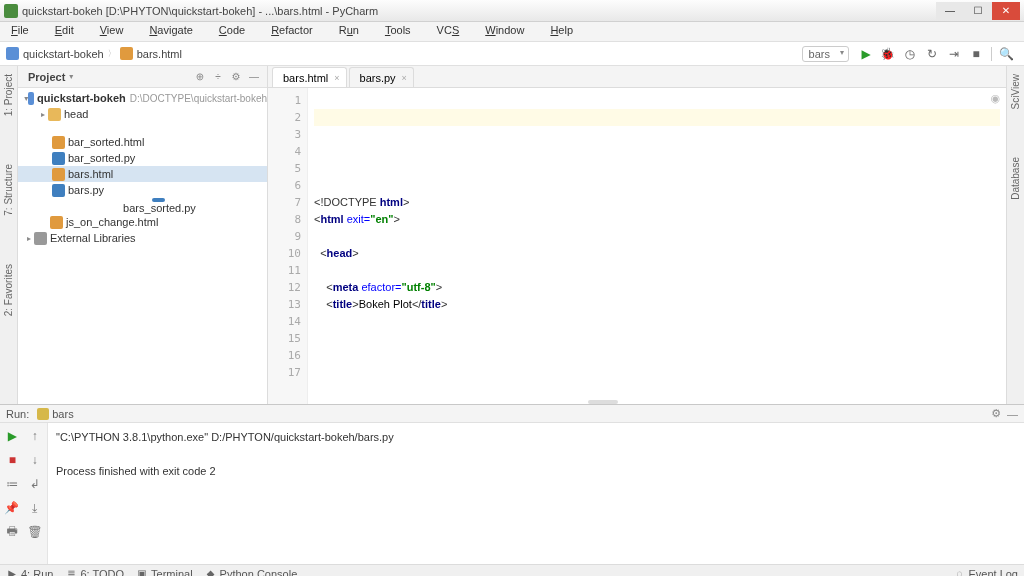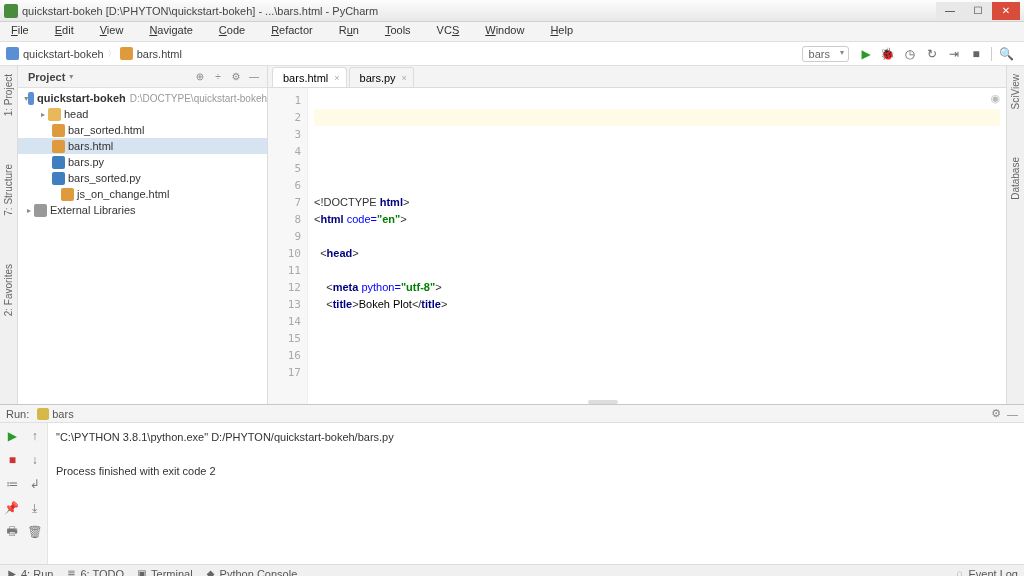--- a/index.html
+++ b/index.html
@@ -165,37 +165,41 @@
           <span class="tw">▾</span>
           <span class="fi folder"></span>
           <b>quickstart-bokeh</b>
           <span class="sub">D:\DOCTYPE\quickstart-bokeh</span>
         </div>
       <div class="node" style="padding-left:20px;">
           <span class="tw">▸</span>
           <span class="fi yfolder"></span>
           <span>head</span>
         </div>
-      <div class="node" style="padding-left:34px;">
+      <div class="node" style="padding-left:34px;margin-top:12px;">
           <span class="fi html"></span>
           <span>bar_sorted.html</span>
+        </div>
+      <div class="node" style="padding-left:34px;">
+          <span class="fi py"></span>
+          <span>bar_sorted.py</span>
         </div>
       <div class="node sel" style="padding-left:34px;">
           <span class="fi html"></span>
           <span>bars.html</span>
         </div>
       <div class="node" style="padding-left:34px;">
           <span class="fi py"></span>
           <span>bars.py</span>
         </div>
-      <div class="node" style="padding-left:34px;">
+      <div class="node" style="padding-left:34px;flex-direction:column;">
           <span class="fi py"></span>
           <span>bars_sorted.py</span>
         </div>
-      <div class="node" style="padding-left:32px;margin-left:11px;">
+      <div class="node" style="padding-left:32px;">
           <span class="fi html"></span>
           <span>js_on_change.html</span>
         </div>
       <div class="node">
           <span class="tw">▸</span>
           <span class="fi lib"></span>
           <span>External Libraries</span>
         </div>
     </div>
   </div>
@@ -214,25 +218,25 @@
         </div>
     </div>
     <div class="editor">
       <div class="gutter">1<br>2<br>3<br>4<br>5<br>6<br>7<br>8<br>9<br>10<br>11<br>12<br>13<br>14<br>15<br>16<br>17</div>
       <div class="code">
 <span class="cline hl"> </span>
 <span class="cline"> </span>
 <span class="cline"> </span>
 <span class="cline"> </span>
 <span class="cline"><span class="txt">&lt;!DOCTYPE </span><span class="tag">html</span><span class="txt">&gt;</span></span>
-<span class="cline"><span class="txt">&lt;</span><span class="tag">html</span><span class="attr"> code=</span><span class="str">"en"</span><span class="txt">&gt;</span></span>
+<span class="cline"><span class="txt">&lt;</span><span class="tag">html</span><span class="attr"> exit=</span><span class="str">"en"</span><span class="txt">&gt;</span></span>
 <span class="cline"> </span>
 <span class="cline">  <span class="txt">&lt;</span><span class="tag">head</span><span class="txt">&gt;</span></span>
 <span class="cline"> </span>
-<span class="cline">    <span class="txt">&lt;</span><span class="tag">meta</span><span class="attr"> python=</span><span class="str">"utf-8"</span><span class="txt">&gt;</span></span>
+<span class="cline">    <span class="txt">&lt;</span><span class="tag">meta</span><span class="attr"> efactor=</span><span class="str">"utf-8"</span><span class="txt">&gt;</span></span>
 <span class="cline">    <span class="txt">&lt;</span><span class="tag">title</span><span class="txt">&gt;</span><span>Bokeh Plot</span><span class="txt">&lt;/</span><span class="tag">title</span><span class="txt">&gt;</span></span>
 <span class="cline"> </span>
 <span class="cline"> </span>
 <span class="cline"> </span>
 <span class="cline"> </span>
 <span class="cline"> </span>
 <span class="cline"> </span>
       </div>
       <span class="eye">◉</span>
       <div class="dragmark"></div>

